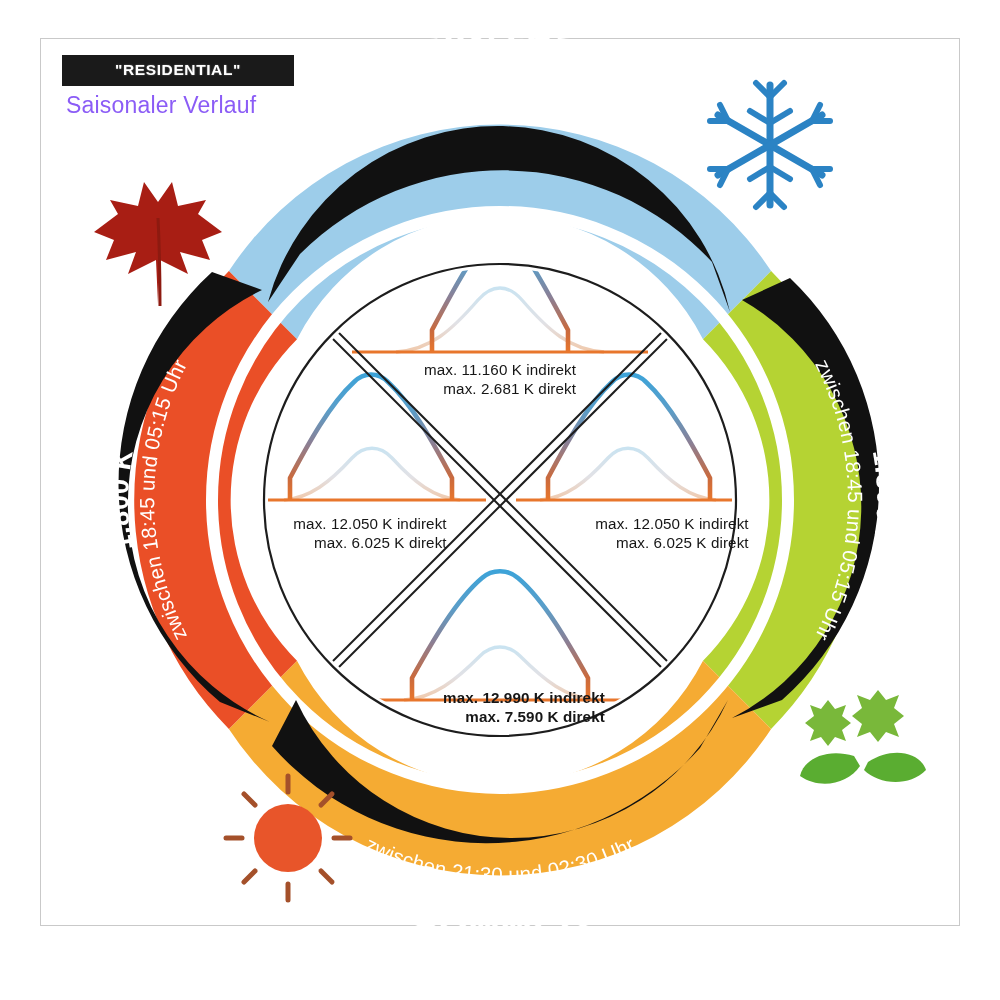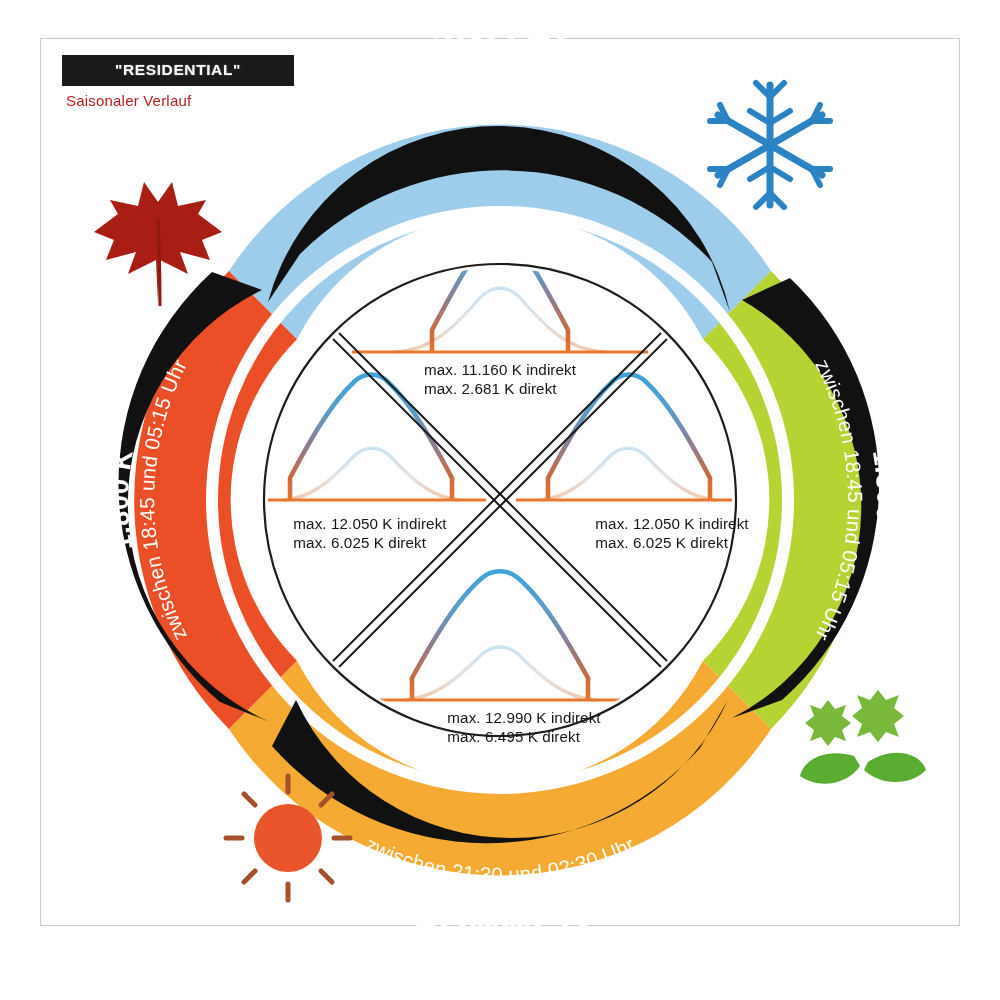--- a/index.html
+++ b/index.html
@@ -39,40 +39,40 @@
     color:#ffffff;
     text-align:center;
     font-size:15.5px;
     font-weight:bold;
     letter-spacing:0.6px;
     padding:6px 4px 7px 4px;
     box-sizing:border-box;
     text-shadow:0 0 2px rgba(255,255,255,0.35);
   }
   .title-sub{
-    color:#b91c1c;
-    font-size:15px;
+    color:#8b5cf6;
+    font-size:23px;
     padding:6px 2px 0 4px;
     letter-spacing:0.2px;
   }
   
   .cap{
     position:absolute;
     z-index:30;
-    text-align:left;
+    text-align:right;
     color:#161616;
     font-size:15.2px;
     line-height:1.28;
     white-space:nowrap;
     letter-spacing:0.1px;
   }
   .cap-top{left:500px;top:360px;transform:translateX(-50%);}
   .cap-left{left:370px;top:514px;transform:translateX(-50%);}
   .cap-right{left:672px;top:514px;transform:translateX(-50%);}
-  .cap-bottom{left:524px;top:708px;transform:translateX(-50%);}
+  .cap-bottom{left:524px;top:688px;transform:translateX(-50%);font-weight:bold;}
 </style>
 </head>
 <body>
 
 <div id="stage">
 
   <div class="frame"></div>
 
   <svg id="wheel" viewBox="0 0 1000 1000">
     <defs>
@@ -285,16 +285,16 @@
     <div>max. 6.025 K direkt</div>
   </div>
 
   <div class="cap cap-right">
     <div>max. 12.050 K indirekt</div>
     <div>max. 6.025 K direkt</div>
   </div>
 
   <div class="cap cap-bottom">
     <div>max. 12.990 K indirekt</div>
-    <div>max. 6.495 K direkt</div>
+    <div>max. 7.590 K direkt</div>
   </div>
 
 </div>
 
 </body></html>

